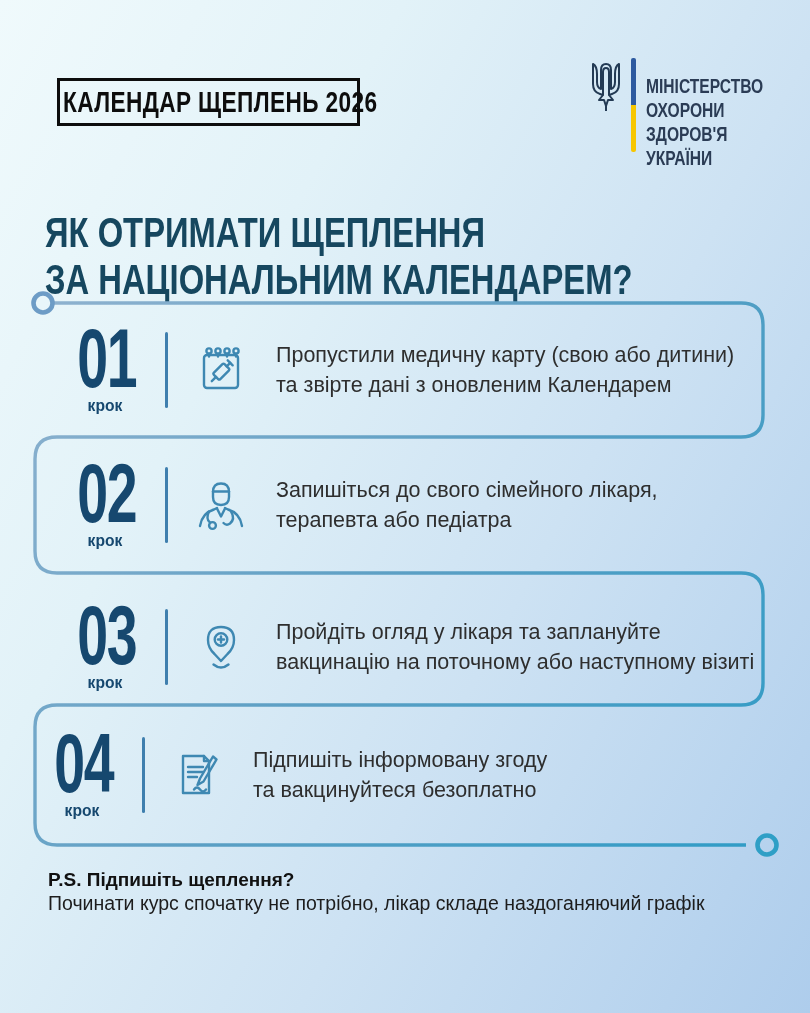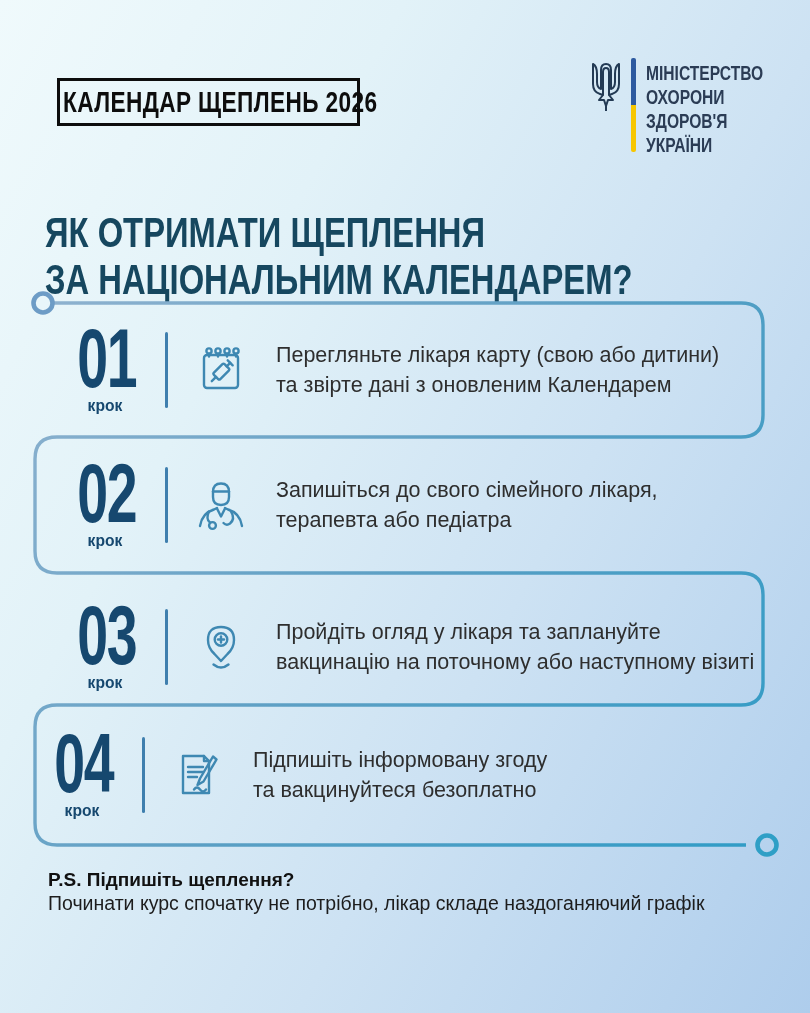--- a/index.html
+++ b/index.html
@@ -19,21 +19,21 @@
     display:inline-block;font-size:29px;font-weight:700;color:#0d0d0d;
     letter-spacing:0.5px;transform:scaleX(0.78);transform-origin:14px center;
     white-space:nowrap;
   }
 
   
   .ministry{position:absolute;left:589px;top:58px;display:flex;align-items:flex-start;}
   .trident{margin-top:4px;}
   .flag-bar{width:4.5px;height:94px;margin-left:8px;border-radius:2px;
     background:linear-gradient(#2d5aa0 50%,#f7c600 50%);}
-  .ministry-text{margin-left:10px;margin-top:3px;}
+  .ministry-text{margin-left:10px;margin-top:16px;}
   .ministry-text div{
     font-size:20px;font-weight:700;color:#2b3c55;line-height:24px;
     transform:scaleX(0.78);transform-origin:left center;white-space:nowrap;
   }
 
   
   .title{
     position:absolute;left:45px;top:181px;
     font-size:42px;line-height:47px;font-weight:700;color:#16475f;
     transform:scaleX(0.78);transform-origin:left top;white-space:pre-line;
@@ -125,21 +125,21 @@
           <line x1="34" y1="11.6" x2="34" y2="14.5"></line>
           <line x1="43" y1="11.6" x2="43" y2="14.5"></line>
         <g transform="rotate(-45 28 30)">
           <rect x="21" y="25.5" width="15" height="9" rx="1.5"></rect>
           <line x1="36" y1="30" x2="41" y2="30"></line>
           <line x1="41" y1="26.5" x2="41" y2="33.5"></line>
           <line x1="15" y1="30" x2="21" y2="30"></line>
         </g>
       </svg>
     </div>
-    <div class="step-text">Перегляньте лікаря карту (свою або дитини)
+    <div class="step-text">Пропустили медичну карту (свою або дитини)
 та звірте дані з оновленим Календарем</div>
   </div>
 
   <div class="step-row row-2">
     <div class="num-block">
       <span class="step-number">02</span>
       <span class="step-label">крок</span>
     </div>
     <div class="divider"></div>
     <div class="icon-box">

